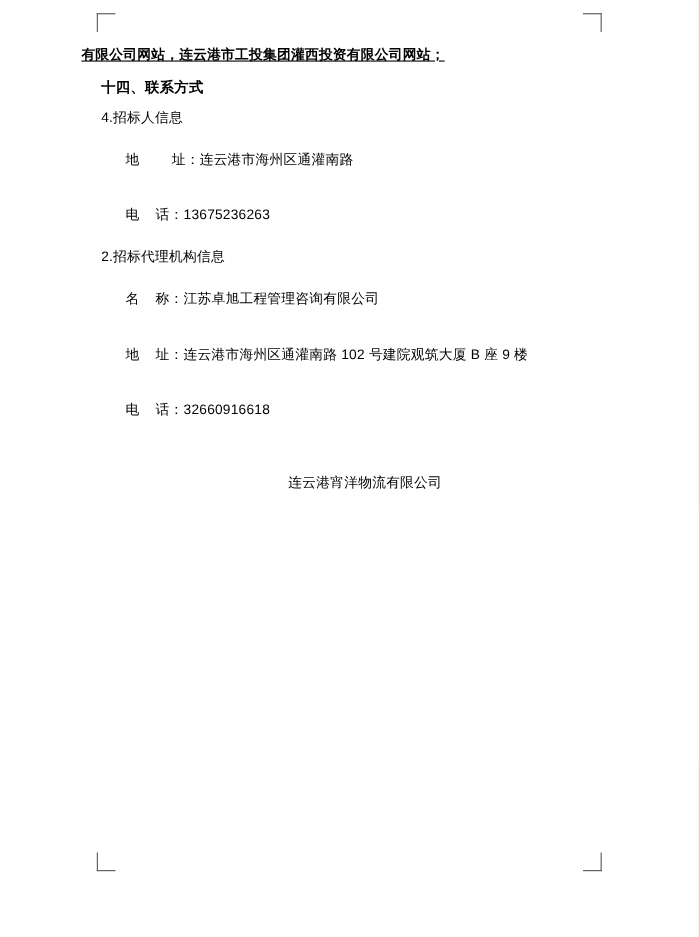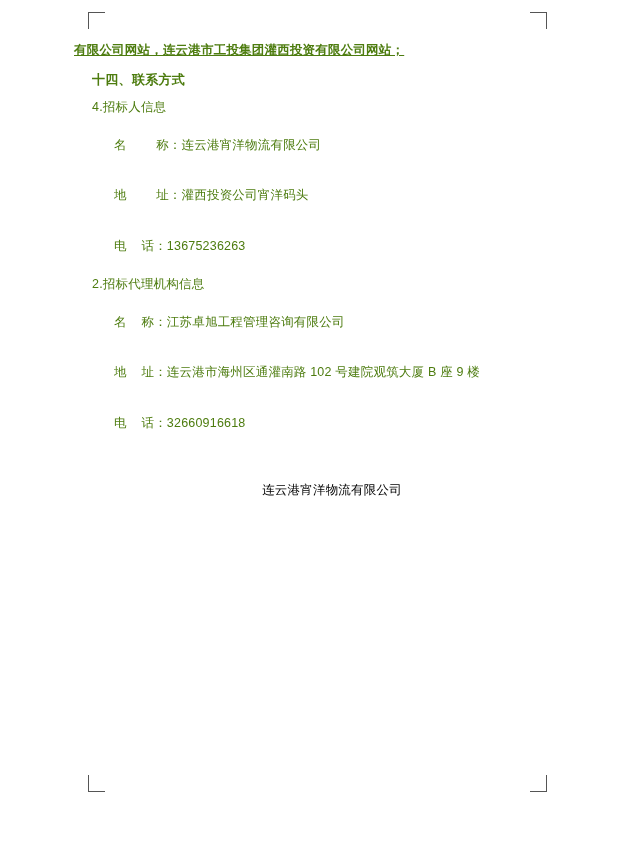--- a/index.html
+++ b/index.html
@@ -34,21 +34,21 @@
 
   .content {
     position: absolute;
     top: 44px;
     left: 74px;
     width: 480px;
   }
 
   .line {
     font-size: 12.5px;
-    color: #4d7c0f;
+    color: #000000;
     line-height: 1.0;
     margin: 0 0 11px 0;
     white-space: pre;
     letter-spacing: 0.2px;
   }
   .hdr-underline {
     font-weight: bold;
     text-decoration: underline;
     font-size: 12.5px;
     margin-bottom: 16px;
@@ -91,26 +91,23 @@
   <div class="crop br"></div>
 
   <div class="content">
 
     <div class="line hdr-underline">有限公司网站，连云港市工投集团灌西投资有限公司网站；</div>
 
     <div class="line section-title">十四、联系方式</div>
 
     <div class="line sub-title">4.招标人信息</div>
 
-    <div class="line field">
-      <span>名        称：</span><span>连云港宵洋物流有限公司</span>
-    </div>
 
     <div class="line field">
-      <span>地        址：</span><span>灌西投资公司宵洋码头</span>
+      <span>地        址：</span><span>连云港市海州区通灌南路</span>
     </div>
 
 
     <div class="line field">
       <span>电    话：</span><span>13675236263</span>
     </div>
 
     <div class="line sub-title">2.招标代理机构信息</div>
 
     <div class="line field">

